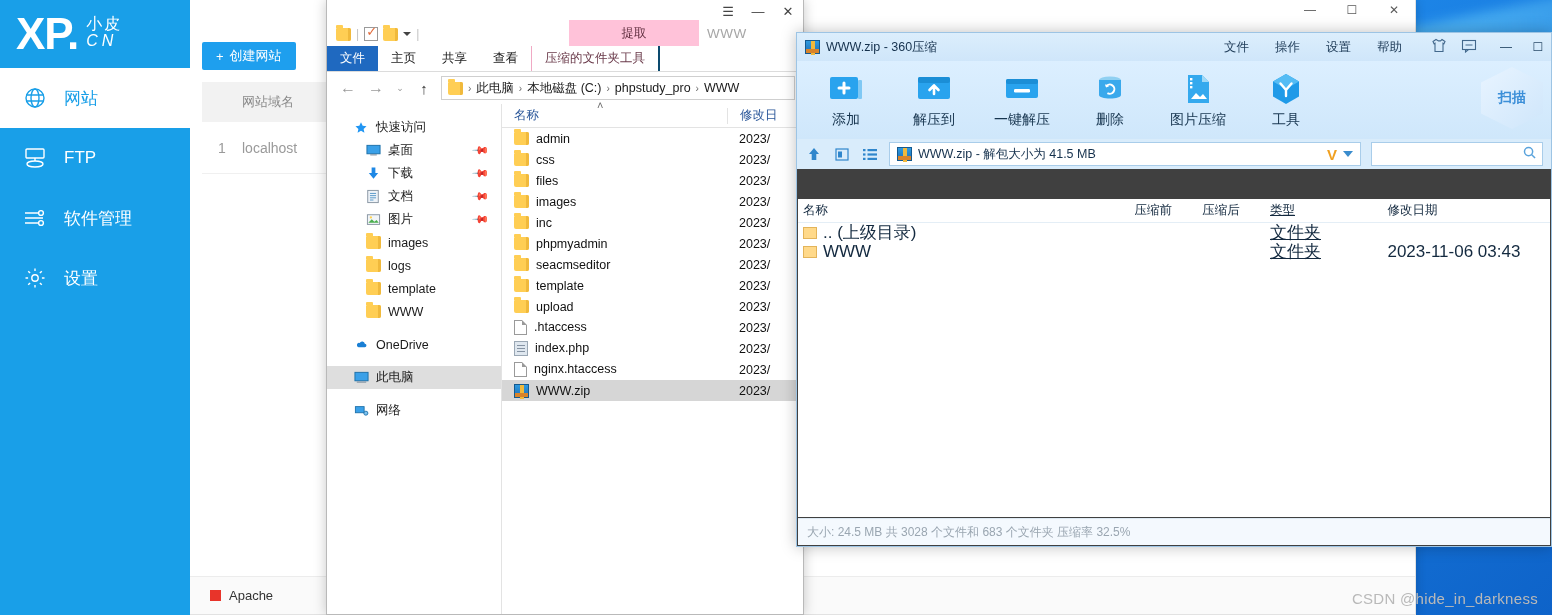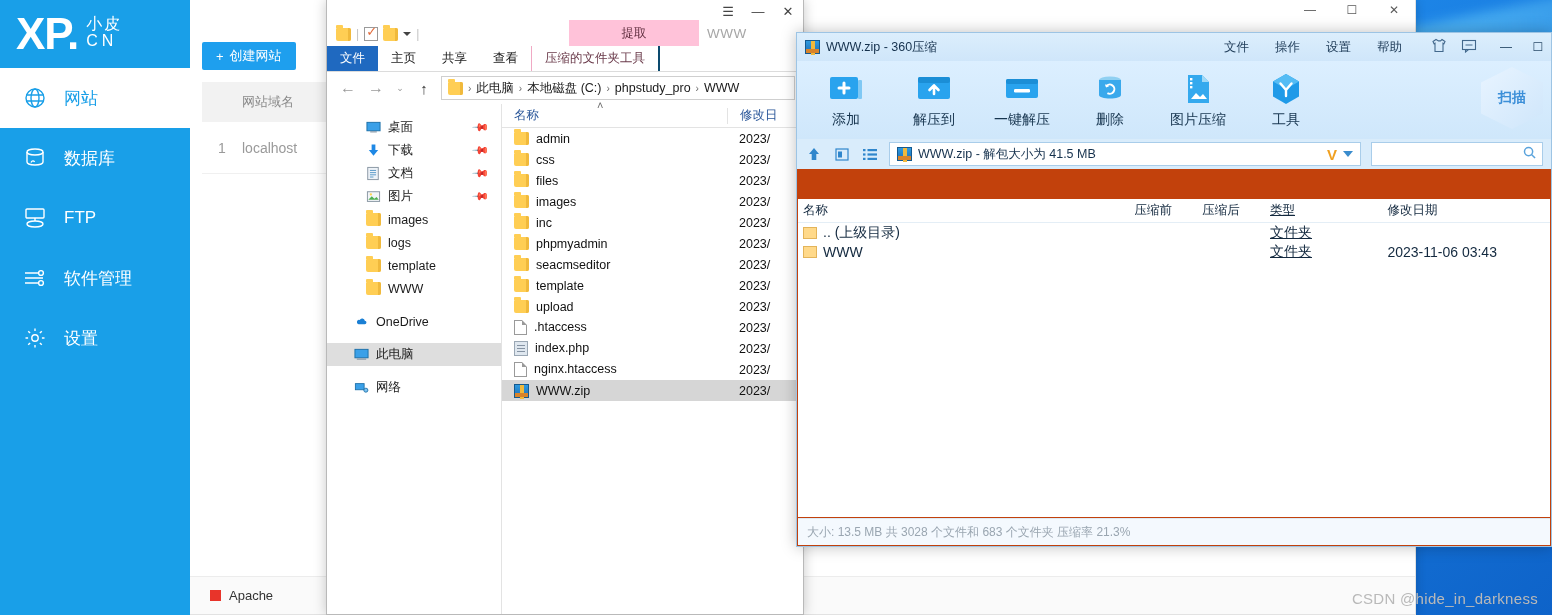--- a/index.html
+++ b/index.html
@@ -37,21 +37,21 @@
     color:#5a5a5a; font-size:12px; }
 
   .xp-sidebar {
     position:absolute; left:0; top:0; width:190px; height:615px;
     background:#199fe8;
     color:#ffffff;
   }
   .xp-logo { height:68px; display:flex; align-items:center; padding-left:16px; gap:8px; }
   .xp-logo .big { font-size:44px; font-weight:700; letter-spacing:-1px; line-height:1; font-family:"Liberation Sans", sans-serif; }
   .xp-logo .small { font-size:16px; line-height:1.05; letter-spacing:2px; padding-bottom:2px;}
-  .xp-logo .small div:last-child{letter-spacing:4px;}
+  .xp-logo .small div:last-child{letter-spacing:4px;font-style:italic;}
 
   .xp-nav-item {
     height:60px; display:flex; align-items:center; gap:16px; padding-left:22px;
     font-size:17px; color:#ffffff; cursor:default;
   }
   .xp-nav-item.active { background:#ffffff; color:#199fe8; }
   .xp-nav-item .ico { width:26px; height:26px; display:flex; align-items:center; justify-content:center; }
   .xp-nav-item svg { width:24px; height:24px; stroke: currentColor; fill:none; stroke-width:1.4; }
 
   .xp-content { position:absolute; left:190px; top:20px; right:0; bottom:0; background:#fff; }
@@ -162,21 +162,21 @@
   .php-ico { width:14px; height:15px; background:#dfe7ef; border:1px solid #9aa7b4; flex:0 0 14px; position:relative;}
   .php-ico::before{content:""; position:absolute; left:2px; top:3px; right:2px; height:1px; background:#8593a3;
     box-shadow:0 3px 0 #8593a3, 0 6px 0 #8593a3;}
   .zip-ico { width:15px; height:14px; flex:0 0 15px; background:linear-gradient(#2f9ae0,#1e6fb5); position:relative; border:1px solid #14598f;}
   .zip-ico::before{content:""; position:absolute; left:5px; top:0; width:4px; height:14px; background:#f0b93c;}
   .zip-ico::after{content:""; position:absolute; left:0; bottom:0; right:0; height:4px; background:#d8832a;}
 
   
   .z-window {
     position:absolute; left:796px; top:32px; width:756px; height:515px;
-    background:#c2410c; border:1px solid #9dc4e4;
+    background:#404040; border:1px solid #9dc4e4;
     box-shadow: 0 0 14px rgba(0,0,0,.25);
   }
   .z-title {
     height:28px; display:flex; align-items:center; padding-left:8px;
     background: linear-gradient(#dceefc,#cfe6fa);
     font-size:12.5px; color:#15314d; gap:6px;
   }
   .z-title .spacer{flex:1;}
   .z-menu { display:flex; align-items:center; gap:0; }
   .z-menu span { padding:0 13px; font-size:12.5px; color:#1d3a57; }
@@ -221,21 +221,21 @@
 
   .z-list { position:absolute; left:1px; right:1px; top:166px; bottom:29px; background:#fff; }
   .z-lhead { height:24px; background:#fff; border-bottom:1px solid #e4eef6; display:flex; align-items:center;
     font-size:12.5px; color:#13293f; }
   .z-lhead > div, .z-lrow > div { overflow:hidden; white-space:nowrap; }
   .c-n { width:372px; padding-left:5px; }
   .c-b { width:75px; }
   .c-a { width:75px; }
   .c-t { width:130px;text-decoration:underline; }
   .c-d { width:180px; }
-  .z-lrow { height:19px; display:flex; align-items:center; font-size:14px; color:#13293f; }
+  .z-lrow { height:19px; display:flex; align-items:center; font-size:17px; color:#13293f; }
   .z-lrow .c-n { display:flex; align-items:center; gap:6px; }
   .zf-ico { width:14px; height:12px; background:#ffd98a; border:1px solid #e3b45a; flex:0 0 14px; }
 
   .z-status {
     position:absolute; left:1px; right:1px; bottom:1px; height:27px; background:#f4f9fe;
     border-top:1px solid #dde9f3; display:flex; align-items:center; padding-left:9px;
     font-size:12px; color:#9aa6b1;
   }
 
   
@@ -275,30 +275,20 @@
         <span class="ico">
           <svg viewBox="0 0 24 24">
               <circle cx="12" cy="12" r="9"></circle>
               <ellipse cx="12" cy="12" rx="4" ry="9"></ellipse>
               <path d="M3.3 9h17.4M3.3 15h17.4"></path>
             </svg>
         </span>
         <span>网站</span>
       </div>
 
-      <div class="xp-nav-item">
-        <span class="ico">
-          <svg viewBox="0 0 24 24">
-              <ellipse cx="12" cy="6" rx="8" ry="3"></ellipse>
-              <path d="M4 6v10c0 1.7 3.6 3 8 3s8-1.3 8-3V6"></path>
-              <path d="M8 16.5c1.2-2 2.6-2 3.6-.6"></path>
-            </svg>
-        </span>
-        <span>数据库</span>
-      </div>
 
       <div class="xp-nav-item">
         <span class="ico">
           <svg viewBox="0 0 24 24">
               <rect x="3" y="3" width="18" height="9" rx="1"></rect>
               <path d="M12 12v3"></path>
               <ellipse cx="12" cy="18" rx="8" ry="3"></ellipse>
             </svg>
         </span>
         <span>FTP</span>
@@ -392,20 +382,28 @@
         <span class="sep">›</span>
         <span>phpstudy_pro</span>
         <span class="sep">›</span>
         <span>WWW</span>
       </div>
     </div>
 
     <div class="fe-body">
 
       <div class="fe-navpane">
+        <div class="np-item">
+          <span class="ico-sm">
+            <svg viewBox="0 0 16 16" width="14" height="14">
+                <path d="M8 1.5l1.9 4 4.4.5-3.3 3 .9 4.3L8 11.2 4.1 13.3l.9-4.3-3.3-3 4.4-.5z" fill="#2196f3"></path>
+              </svg>
+          </span>
+          <span>快速访问</span>
+        </div>
 
         <div class="np-item l2">
           <span class="ico-sm">
             <svg viewBox="0 0 16 16" width="15" height="15">
                 <rect x="1" y="2.5" width="14" height="9" fill="#3aa0e8" stroke="#1b6fa8"></rect>
                 <rect x="4.5" y="12" width="7" height="1.3" fill="#8a9aa8"></rect>
               </svg>
           </span>
           <span>桌面</span>
           <span class="pin">📌</span>
@@ -758,18 +756,18 @@
             <span class="zf-ico"></span>
             <span>WWW</span>
           </div>
         <div class="c-b"></div>
         <div class="c-a"></div>
         <div class="c-t">文件夹</div>
         <div class="c-d">2023-11-06 03:43</div>
       </div>
     </div>
 
-    <div class="z-status">大小: 13.5 MB 共 3028 个文件和 683 个文件夹 压缩率 21.3%</div>
+    <div class="z-status">大小: 24.5 MB 共 3028 个文件和 683 个文件夹 压缩率 32.5%</div>
   </div>
 
   <div class="watermark">CSDN @hide_in_darkness</div>
 
 </div>
 
 </body></html>

